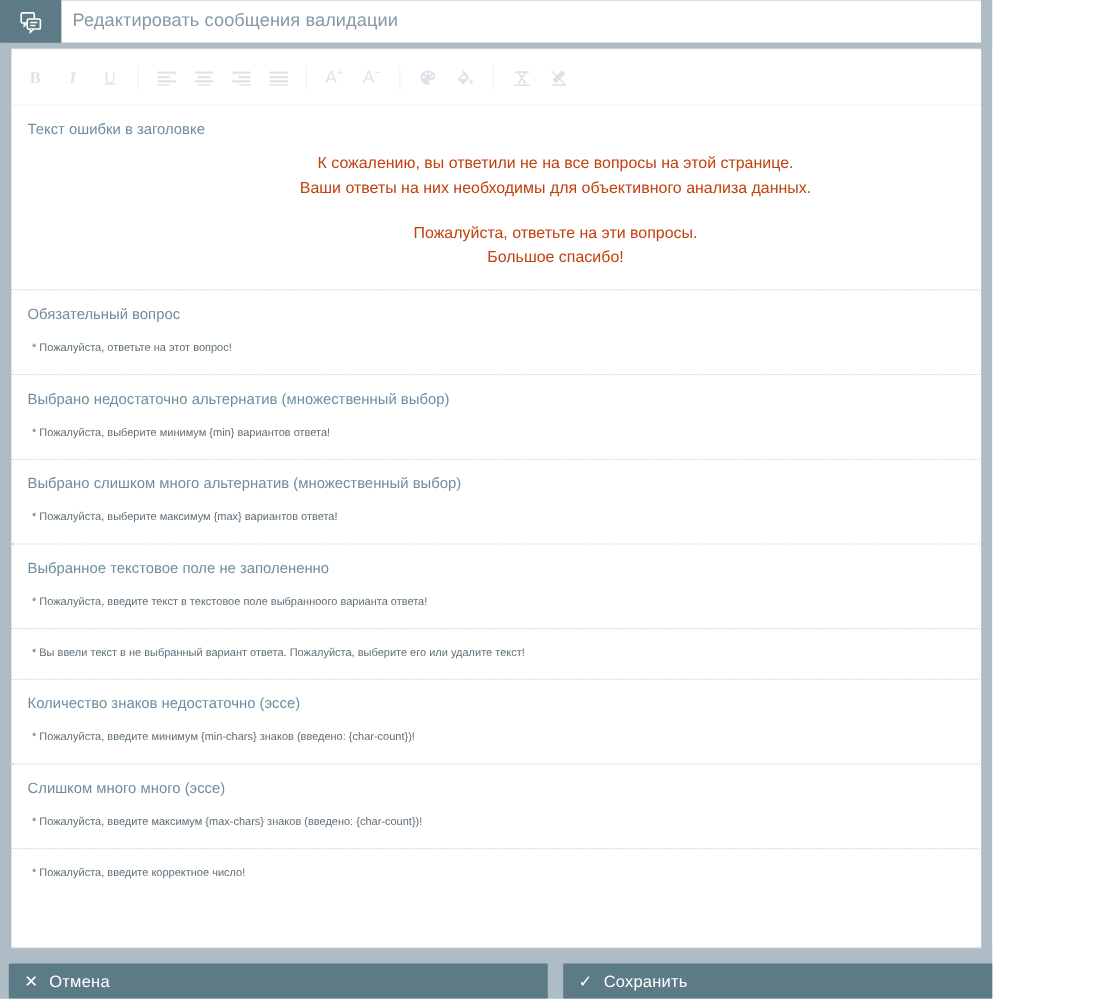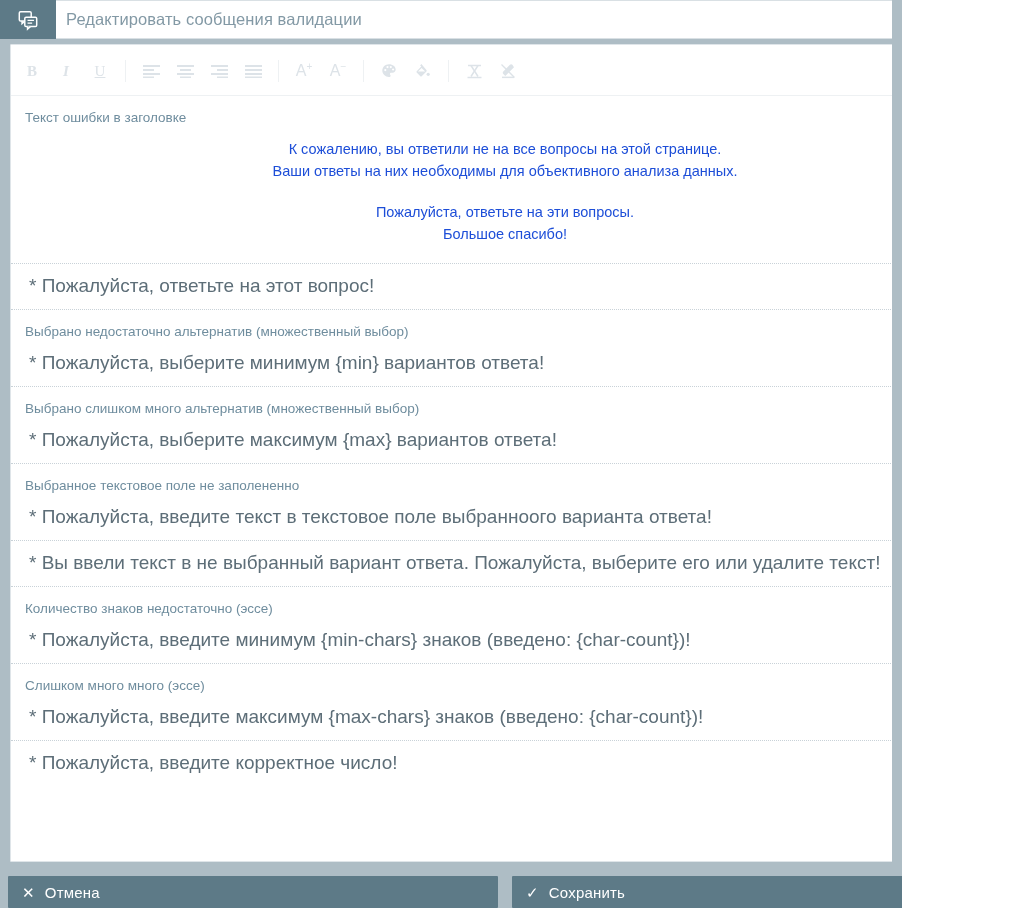--- a/index.html
+++ b/index.html
@@ -126,31 +126,31 @@
   .section:last-child { border-bottom: none; }
 
   .sec-label {
     font-size: 13.5px;
     color: #6f8d9e;
     padding: 13px 17px 0 14px;
     line-height: 18px;
     white-space: nowrap;
   }
   .sec-value {
-    font-size: 19px;
+    font-size: 10px;
     color: #5d6e78;
     padding: 13px 0 14px 18px;
     line-height: 18px;
     white-space: nowrap;
   }
   .sec-value.centered {
     text-align: center;
     padding: 12px 0 18px 0;
     line-height: 21.5px;
-    color: #1d4ed8;
+    color: #c2410c;
     font-size: 14.5px;
     white-space: normal;
   }
   .blankline { display:block; height: 20px; }
 
   .reset-btn {
     position: absolute;
     right: 14px;
     top: 8px;
     width: 36px;
@@ -354,20 +354,21 @@
         </div>
         <button class="reset-btn">
           <svg width="19" height="19" viewBox="0 0 20 20" fill="none" stroke="#ffffff" stroke-width="1.9" stroke-linecap="round">
             <path d="M6.2 3.2 3.0 6.6 6.6 9.6"></path>
             <path d="M3.2 6.6h7.3a4.6 4.6 0 0 1 0 9.2H8.4" stroke-dasharray="11 2.2"></path>
           </svg>
         </button>
       </div>
 
       <div class="section">
+        <div class="sec-label">Обязательный вопрос</div>
         <div class="sec-value">* Пожалуйста, ответьте на этот вопрос!</div>
         <button class="reset-btn">
           <svg width="19" height="19" viewBox="0 0 20 20" fill="none" stroke="#ffffff" stroke-width="1.9" stroke-linecap="round">
             <path d="M6.2 3.2 3.0 6.6 6.6 9.6"></path>
               <path d="M3.2 6.6h7.3a4.6 4.6 0 0 1 0 9.2H8.4" stroke-dasharray="11 2.2"></path>
           </svg>
         </button>
       </div>
 
       <div class="section">

